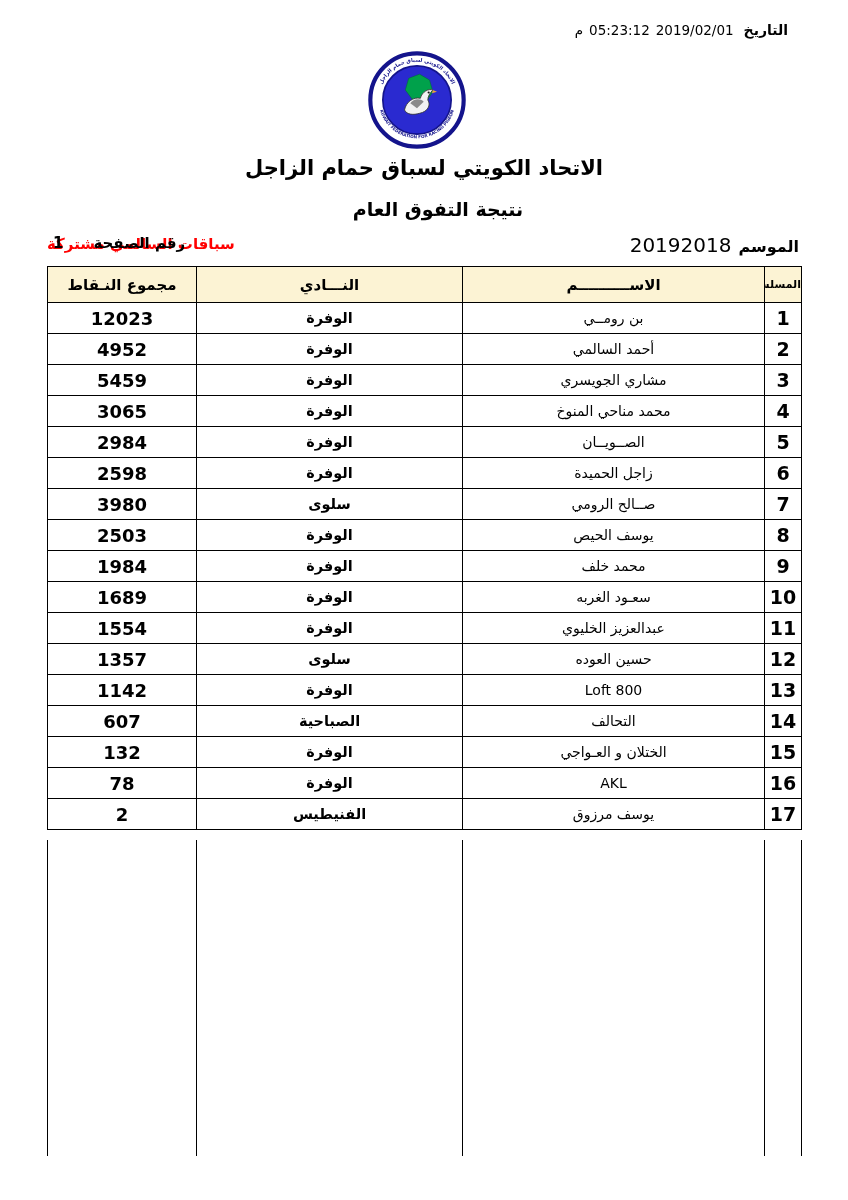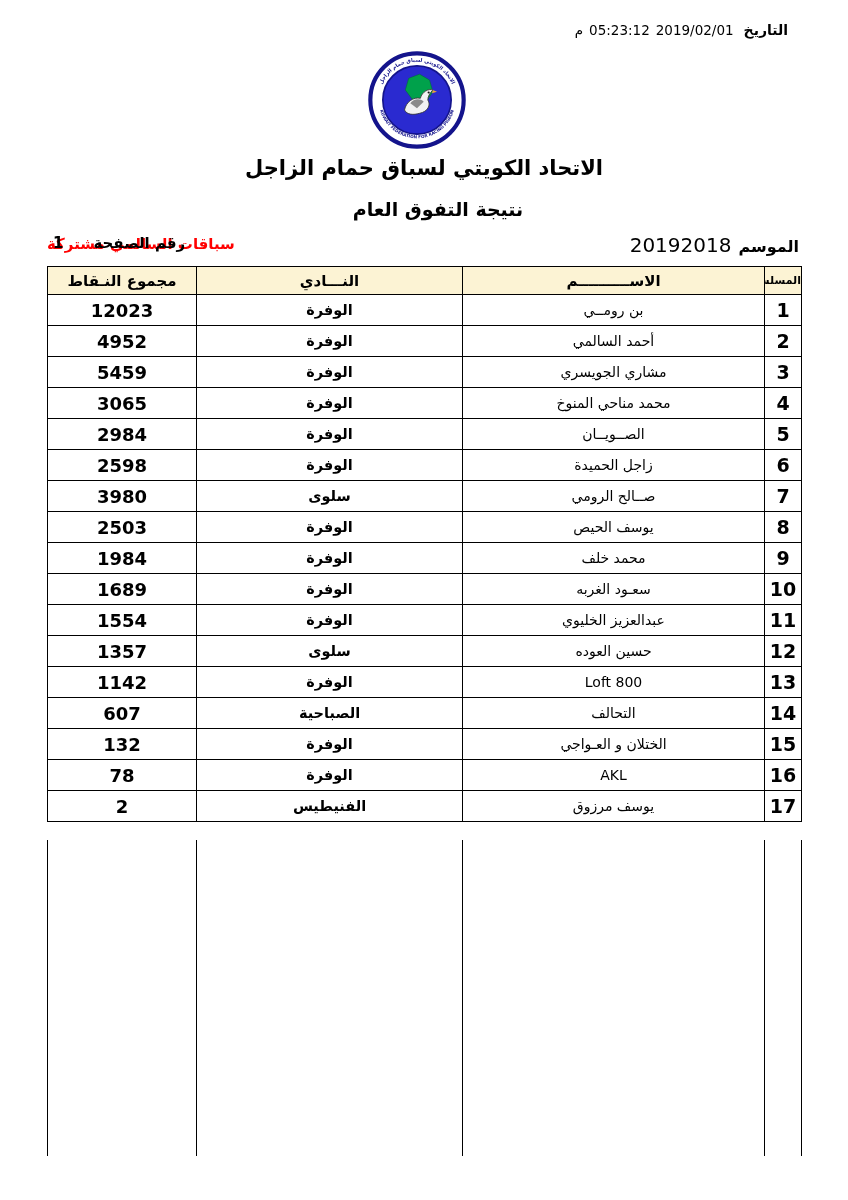--- a/index.html
+++ b/index.html
@@ -30,21 +30,21 @@
   
   .meta-row{position:absolute;top:233px;left:47px;width:754px;height:22px;font-size:15px;}
   .season{position:absolute;right:2px;top:0;display:flex;direction:rtl;gap:7px;align-items:baseline;}
   .season-label{font-weight:bold;font-size:16px;}
   .season-value{font-size:20px;text-align:center;}
   .race-title{position:absolute;left:0;right:22px;top:2px;text-align:left;color:var(--accent-red);font-weight:bold;font-size:15px;direction:rtl;}
   .pagenum{position:absolute;left:6px;top:1px;display:flex;direction:rtl;gap:30px;font-weight:bold;font-size:15px;align-items:baseline;}
   
   table.results{position:absolute;top:266px;left:47px;width:754px;border-collapse:collapse;direction:rtl;table-layout:fixed;}
   table.results th,table.results td{border:1px solid #000;text-align:center;vertical-align:middle;padding:0;overflow:hidden;white-space:nowrap;}
-  table.results thead th{background:var(--header-bg);height:28px;font-size:15px;font-weight:bold;}
+  table.results thead th{background:var(--header-bg);height:36px;font-size:15px;font-weight:bold;}
   table.results thead th.th-serial{font-size:11px;}
   table.results tbody td{height:31px;background:#fff;}
   td.c-serial{font-weight:bold;font-size:19px;}
   td.c-name{font-weight:normal;font-size:14px;}
   td.c-club{font-weight:bold;font-size:14.5px;margin-left:19px;}
   td.c-points{font-size:18px;font-weight:bold;}
   
   .extension{position:absolute;left:47px;top:840px;width:756px;height:316px;}
   .vline{position:absolute;top:0;height:100%;width:1px;background:#000;}
 </style>

